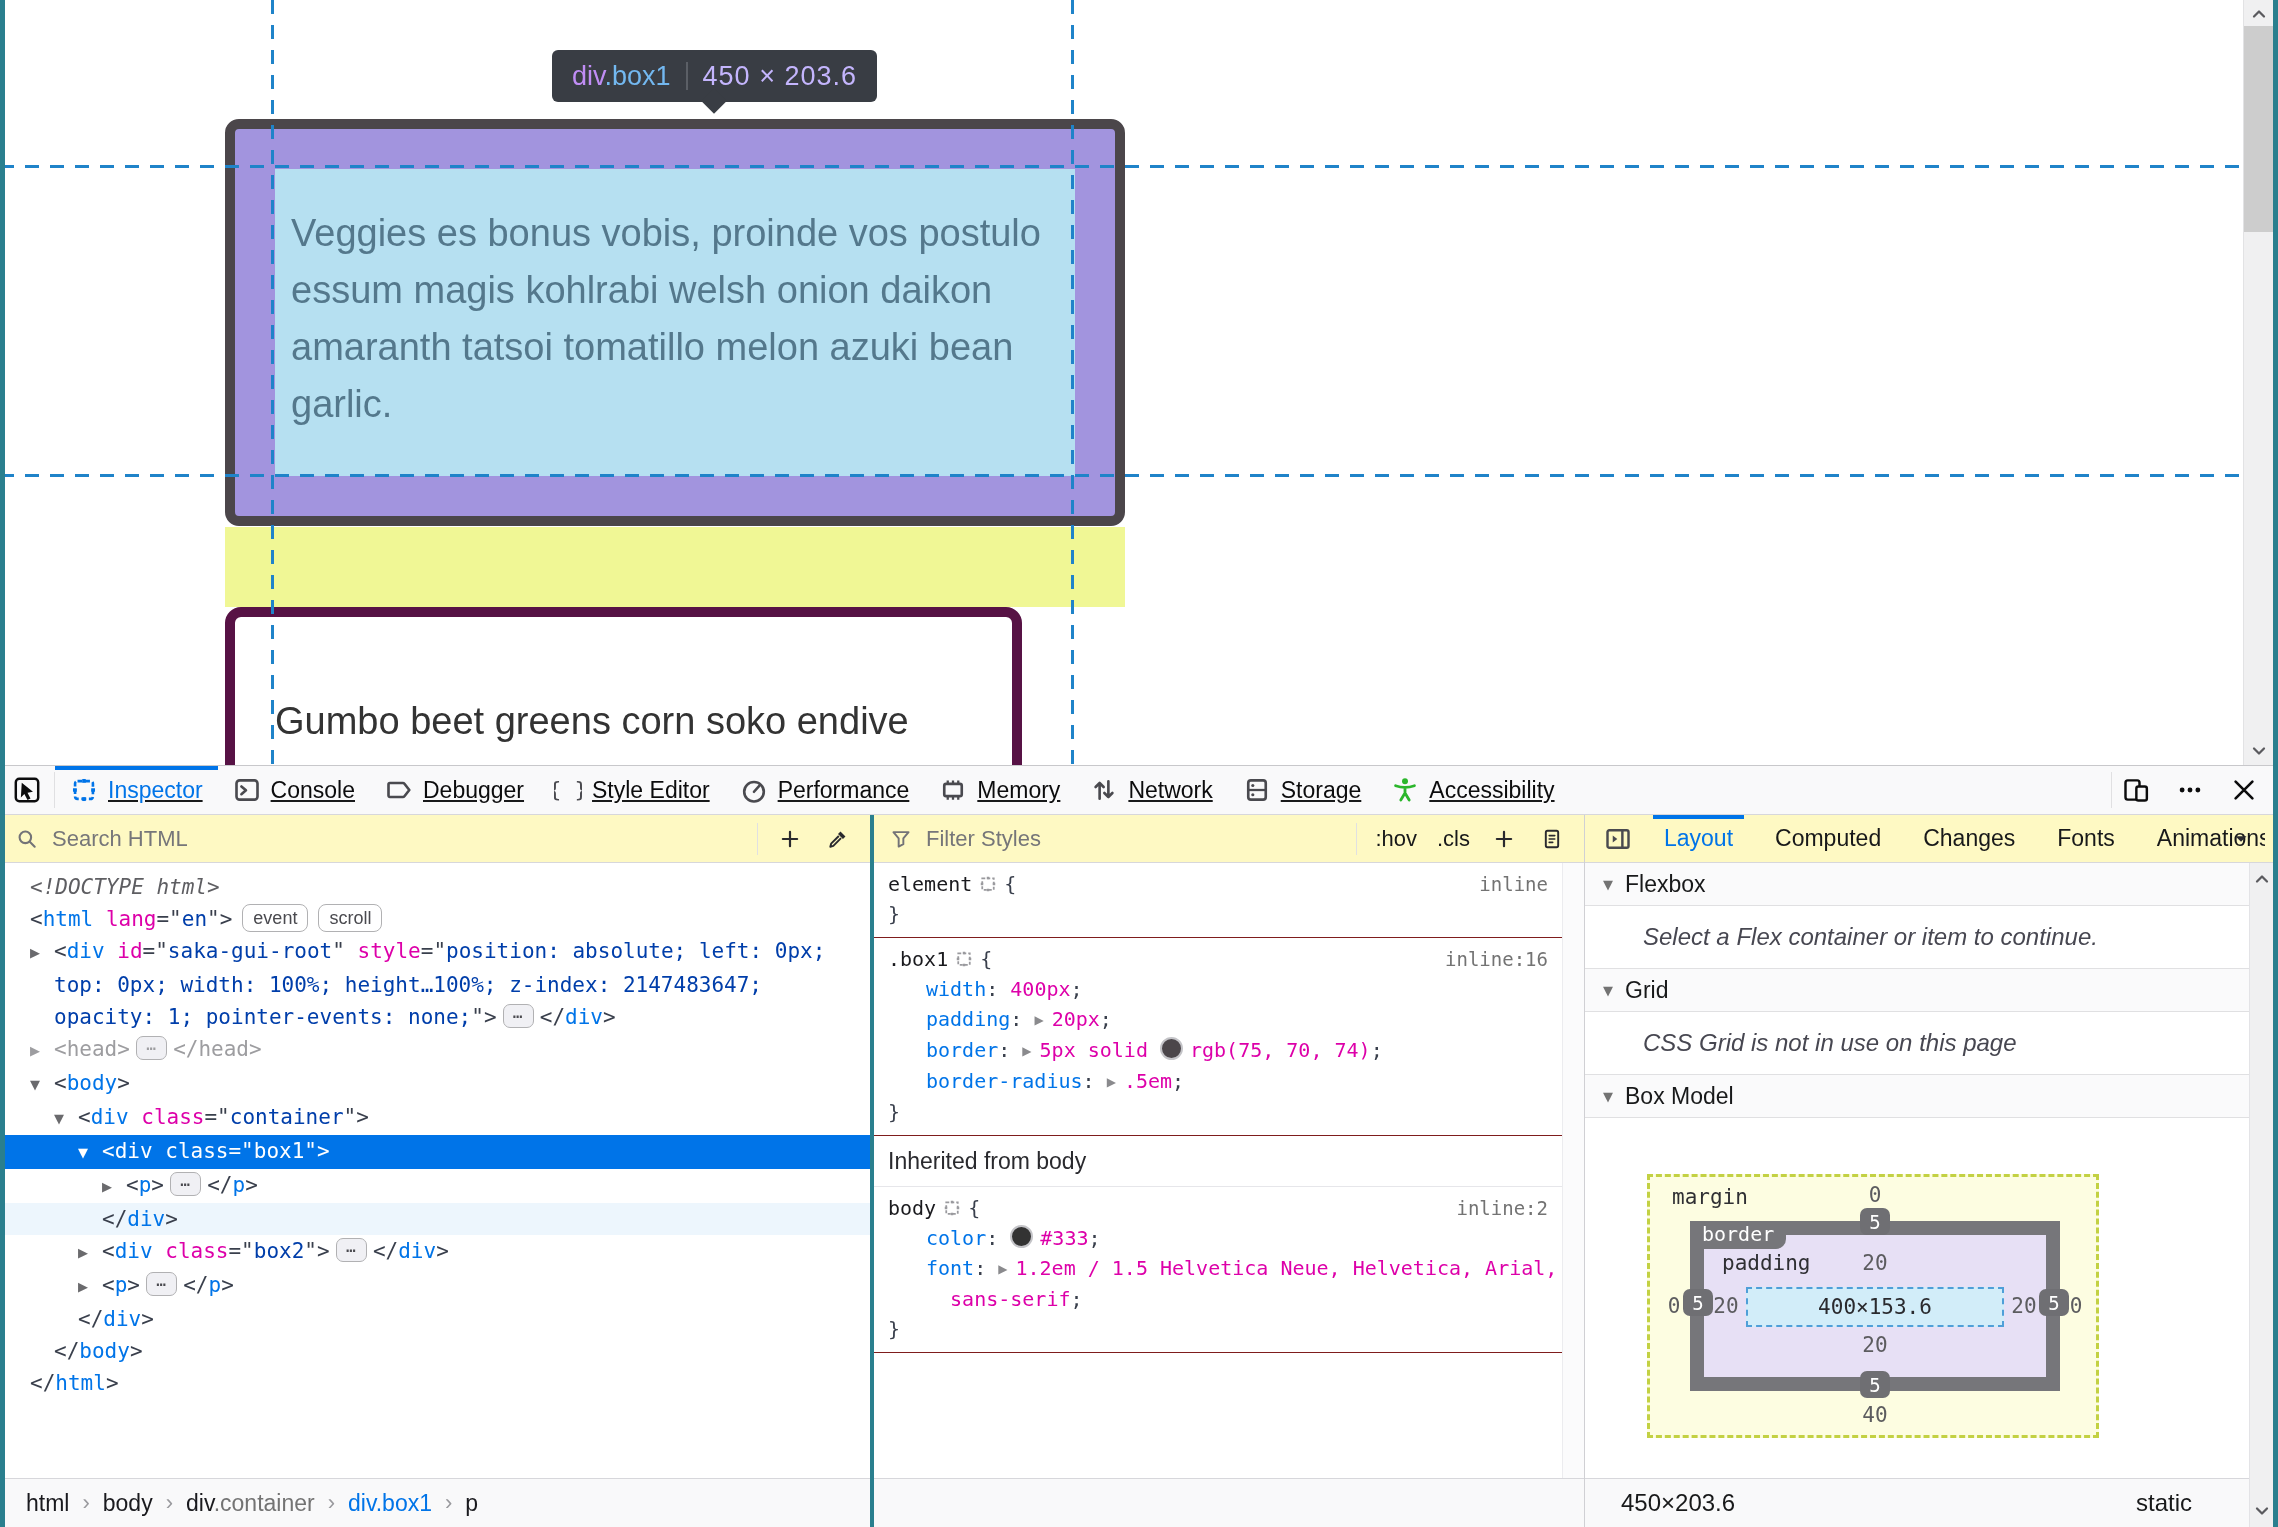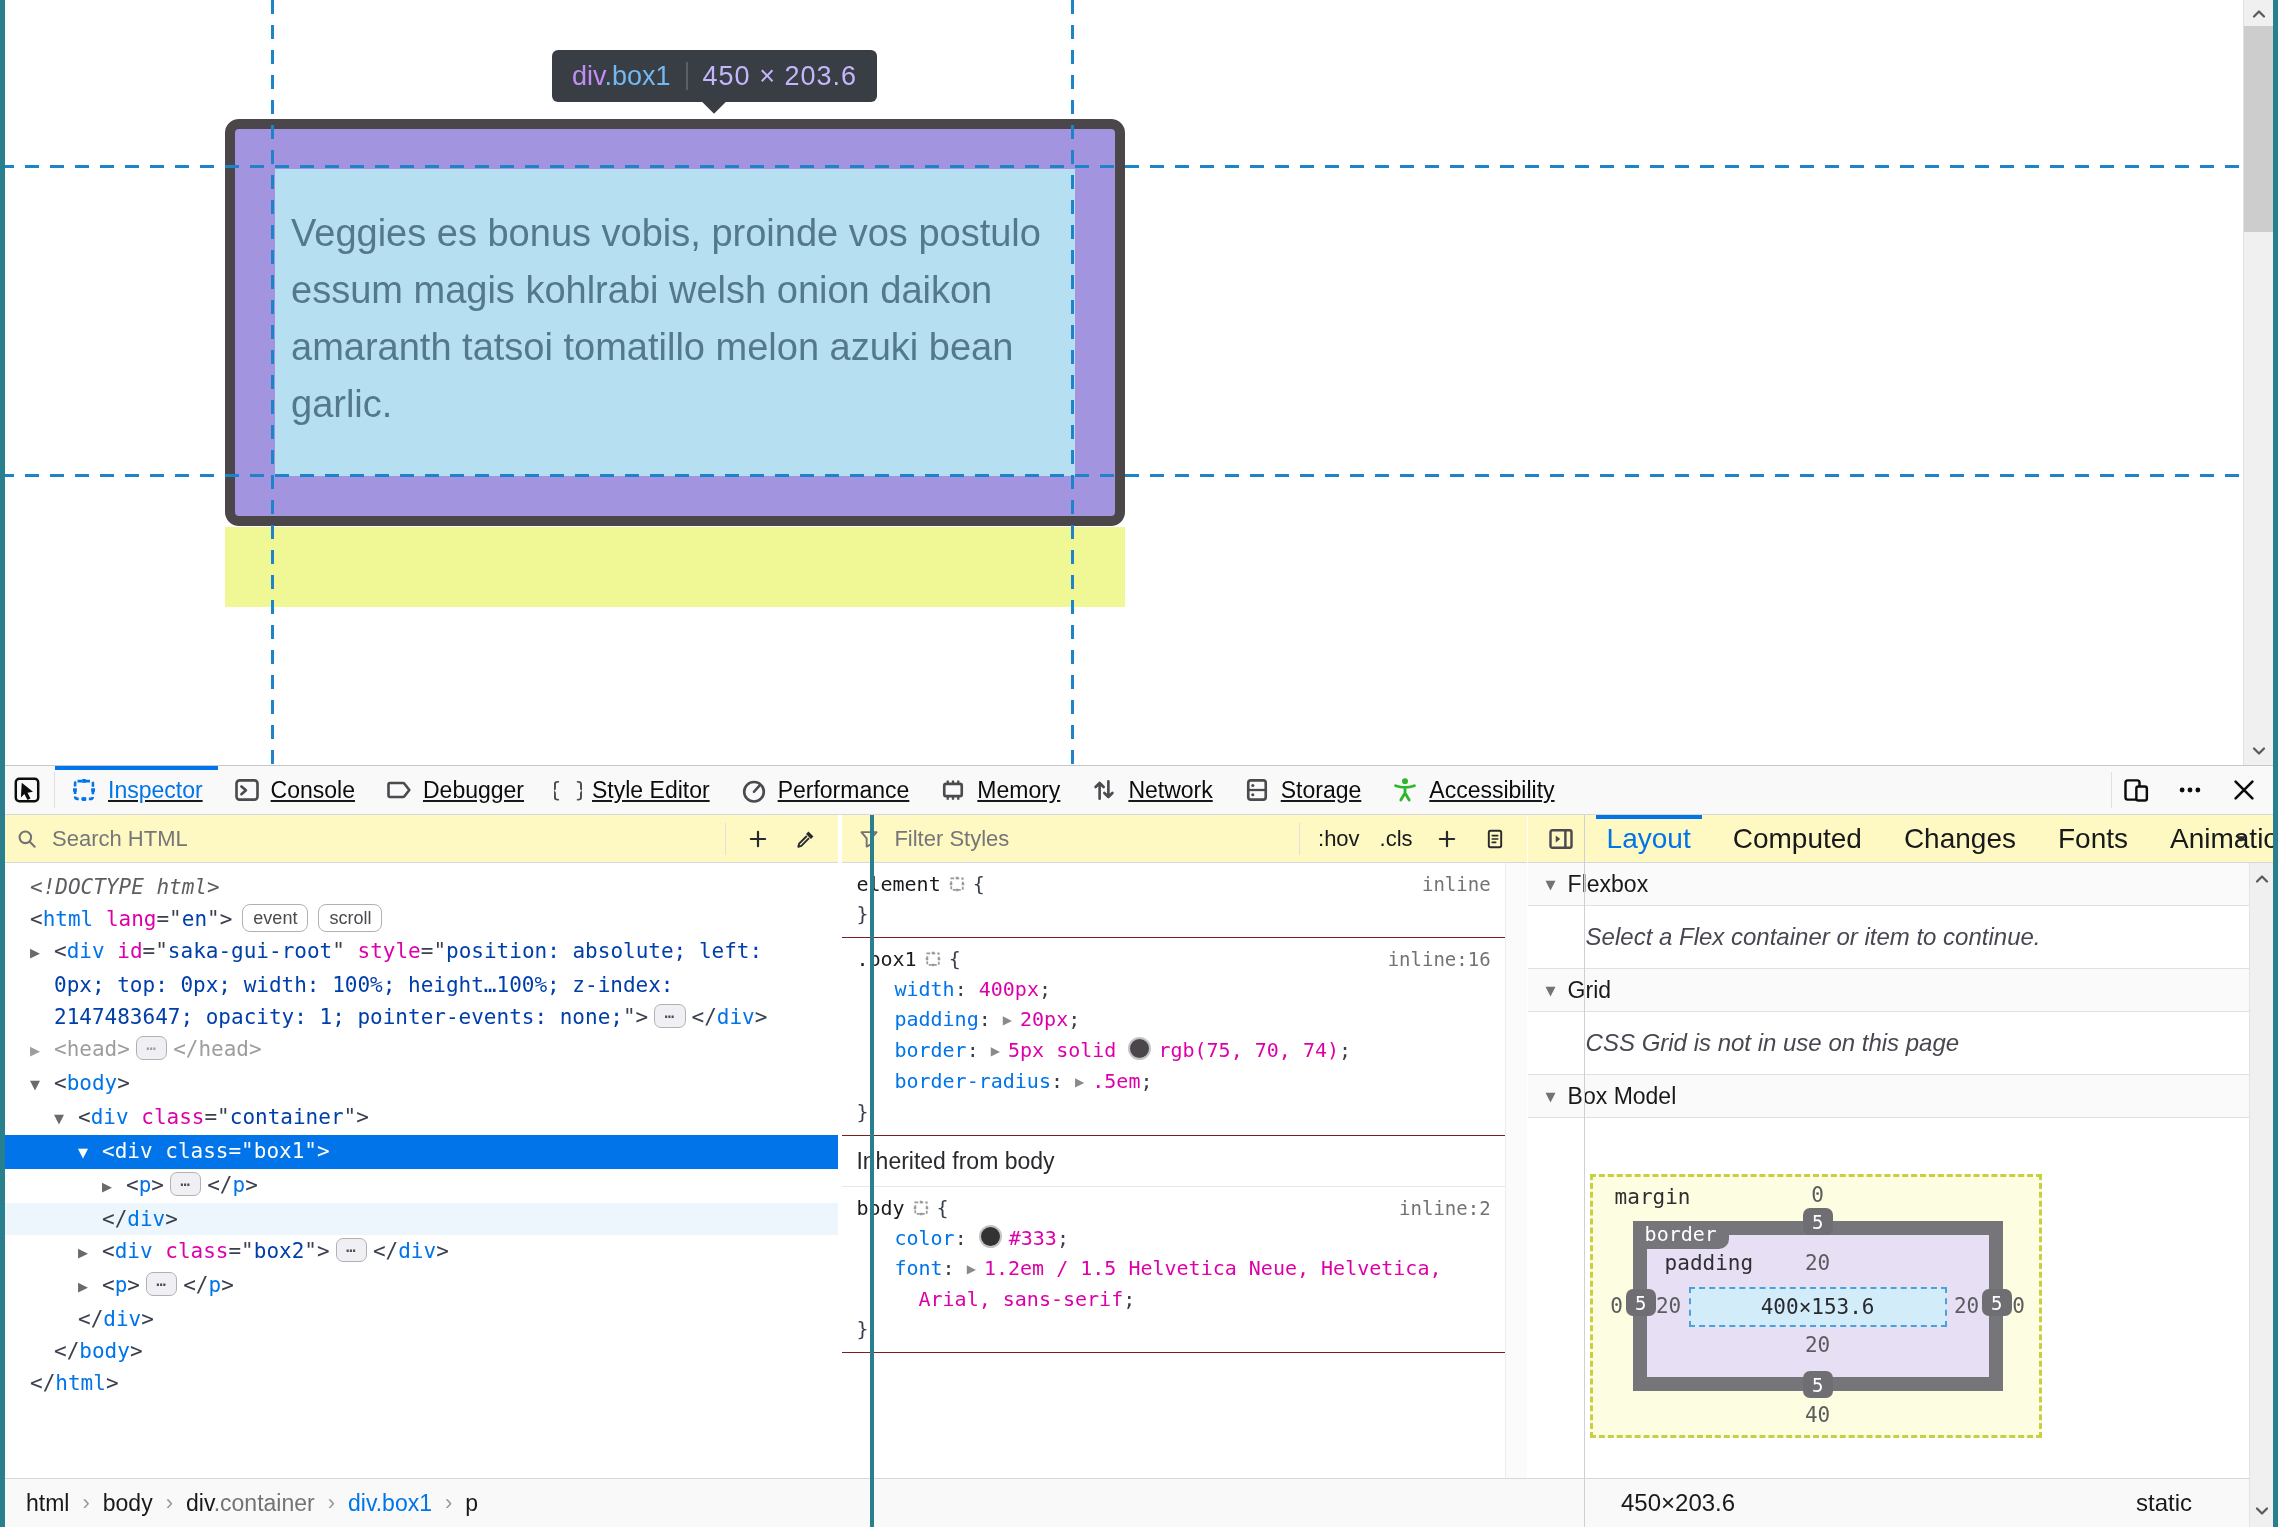--- a/index.html
+++ b/index.html
@@ -104,21 +104,21 @@
   .parrow{color:#8a8a8d;font-size:12px;margin-right:8px;font-family:"DejaVu Sans",sans-serif;vertical-align:2px;}
   .swatch{display:inline-block;width:19px;height:19px;border-radius:50%;border:2px solid #c4c4c8;vertical-align:-3px;margin-right:7px;}
   .rsec-h{font-family:"Liberation Sans",sans-serif;font-size:23px;color:#2a2a2e;padding:10px 0 10px 14px;
     border-bottom:1px solid #e6e6ea;background:#fff;}
   .rules-scroll{position:absolute;right:0;top:48px;bottom:0;width:21px;background:#fbfbfc;border-left:1px solid #ececef;}
 
   
   .tabsbar{padding-left:8px;}
   .dock-btn{width:50px;height:40px;display:flex;align-items:center;justify-content:center;background:none;border:0;color:#4a4a4f;}
   .stabs{display:flex;align-items:stretch;height:100%;overflow:hidden;flex:1;}
-  .stab{position:relative;display:flex;align-items:center;padding:4px 21px;font-size:28px;color:#18191a;white-space:nowrap;}
+  .stab{position:relative;display:flex;align-items:center;padding:4px 21px;font-size:23px;color:#18191a;white-space:nowrap;}
   .stab.active{color:#0074e8}
   .stab.active::before{content:"";position:absolute;left:10px;right:10px;top:0;height:4px;background:#0074e8;}
   .stab.clip{max-width:108px;overflow:hidden;padding-right:0;}
   .sidebar-caret{position:absolute;right:26px;top:50%;transform:translateY(-50%);width:22px;height:22px;color:#2a2a2e;}
   .layout-body{height:calc(100% - 48px);overflow:hidden;padding-right:28px;}
   .lsec-h{display:flex;align-items:center;gap:12px;height:42px;padding-left:18px;background:#fafafb;
     border-bottom:1px solid #e0e0e2;font-size:23px;color:#18191a;}
   .lsec-h .tri{color:#737373;font-size:13px;font-family:"DejaVu Sans",sans-serif;}
   .lsec-msg{padding:17px 0 17px 58px;font-size:24px;font-style:italic;color:#474751;border-bottom:1px solid #e0e0e2;background:#fff;}
 
@@ -157,20 +157,23 @@
 <div class="frame-edge left" style="background: rgb(42, 127, 142);"></div>
 <div class="frame-edge right" style="background: rgb(42, 127, 142);"></div>
 
 <section class="page">
   <div class="hl-box1" style="background: rgb(162, 148, 222); border-color: rgb(75, 70, 74);">
     <div class="hl-content" style="background: rgb(182, 224, 241);">
       <p>Veggies es bonus vobis, proinde vos postulo essum magis kohlrabi welsh onion daikon amaranth tatsoi tomatillo melon azuki bean garlic.</p>
     </div>
   </div>
   <div class="hl-margin-band" style="background: rgb(240, 247, 149);"></div>
+  <div class="box2" style="border-color: rgb(87, 18, 69);">
+    <p>Gumbo beet greens corn soko endive</p>
+  </div>
 
   <div class="guide v gv1"></div>
   <div class="guide v gv2"></div>
   <div class="guide h gh1"></div>
   <div class="guide h gh2"></div>
 
   <div class="node-tooltip">
     <span><span class="tt-tag">div</span><span class="tt-class">.box1</span></span>
     <span class="tt-div"></span>
     <span class="tt-size">450 × 203.6</span>

